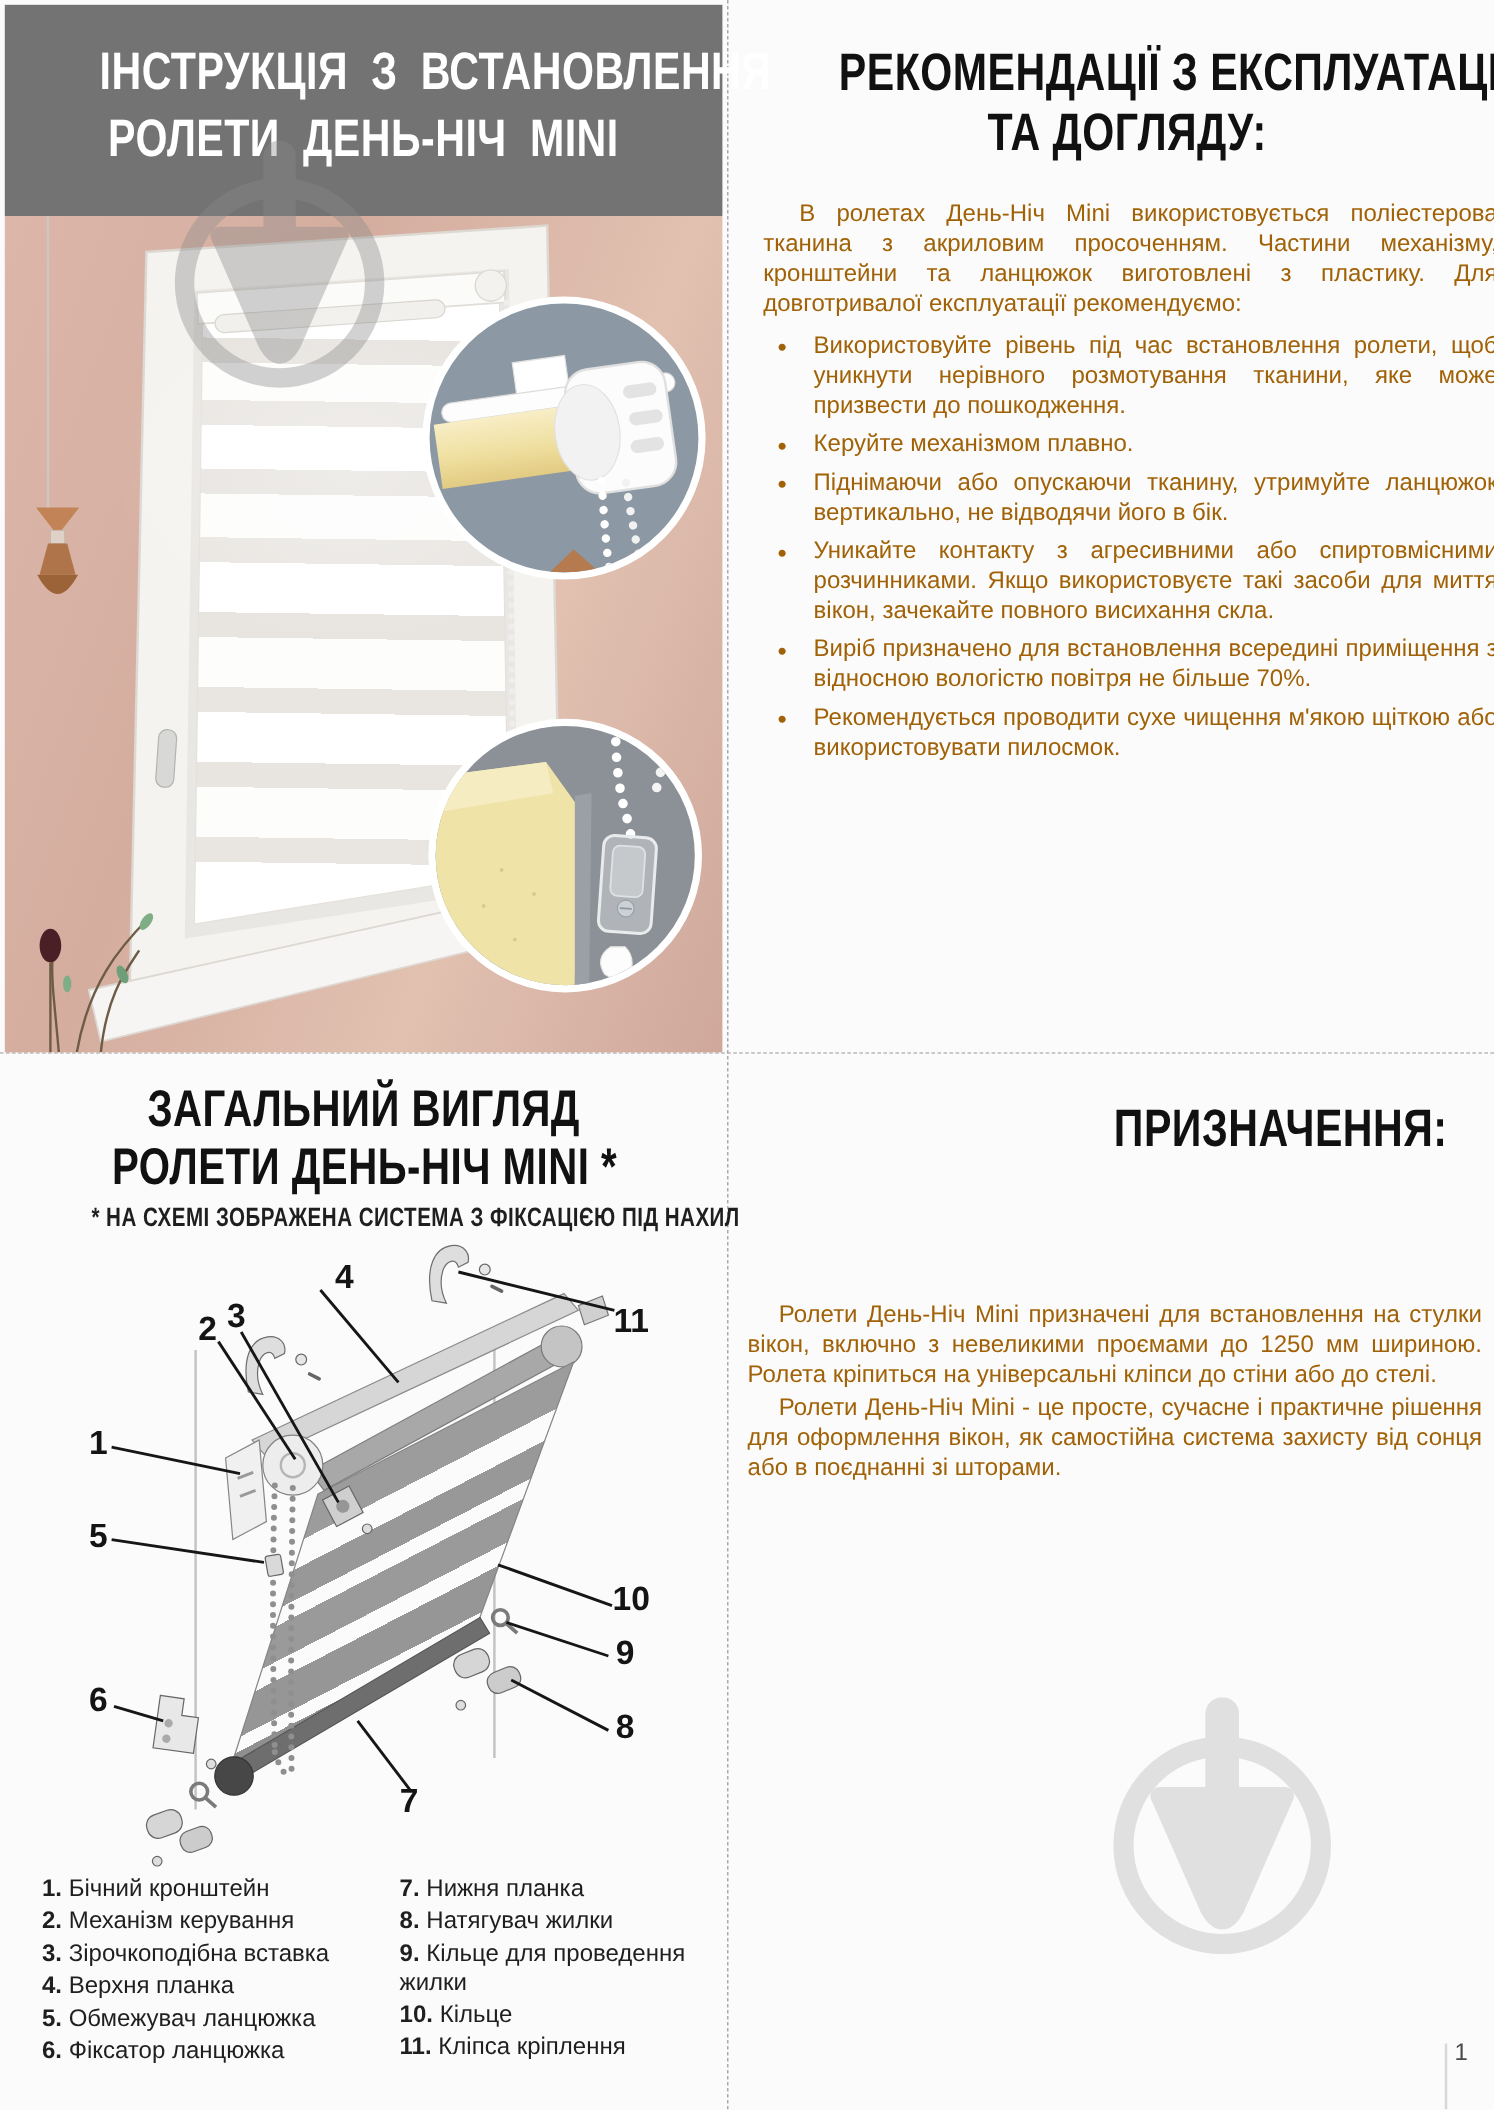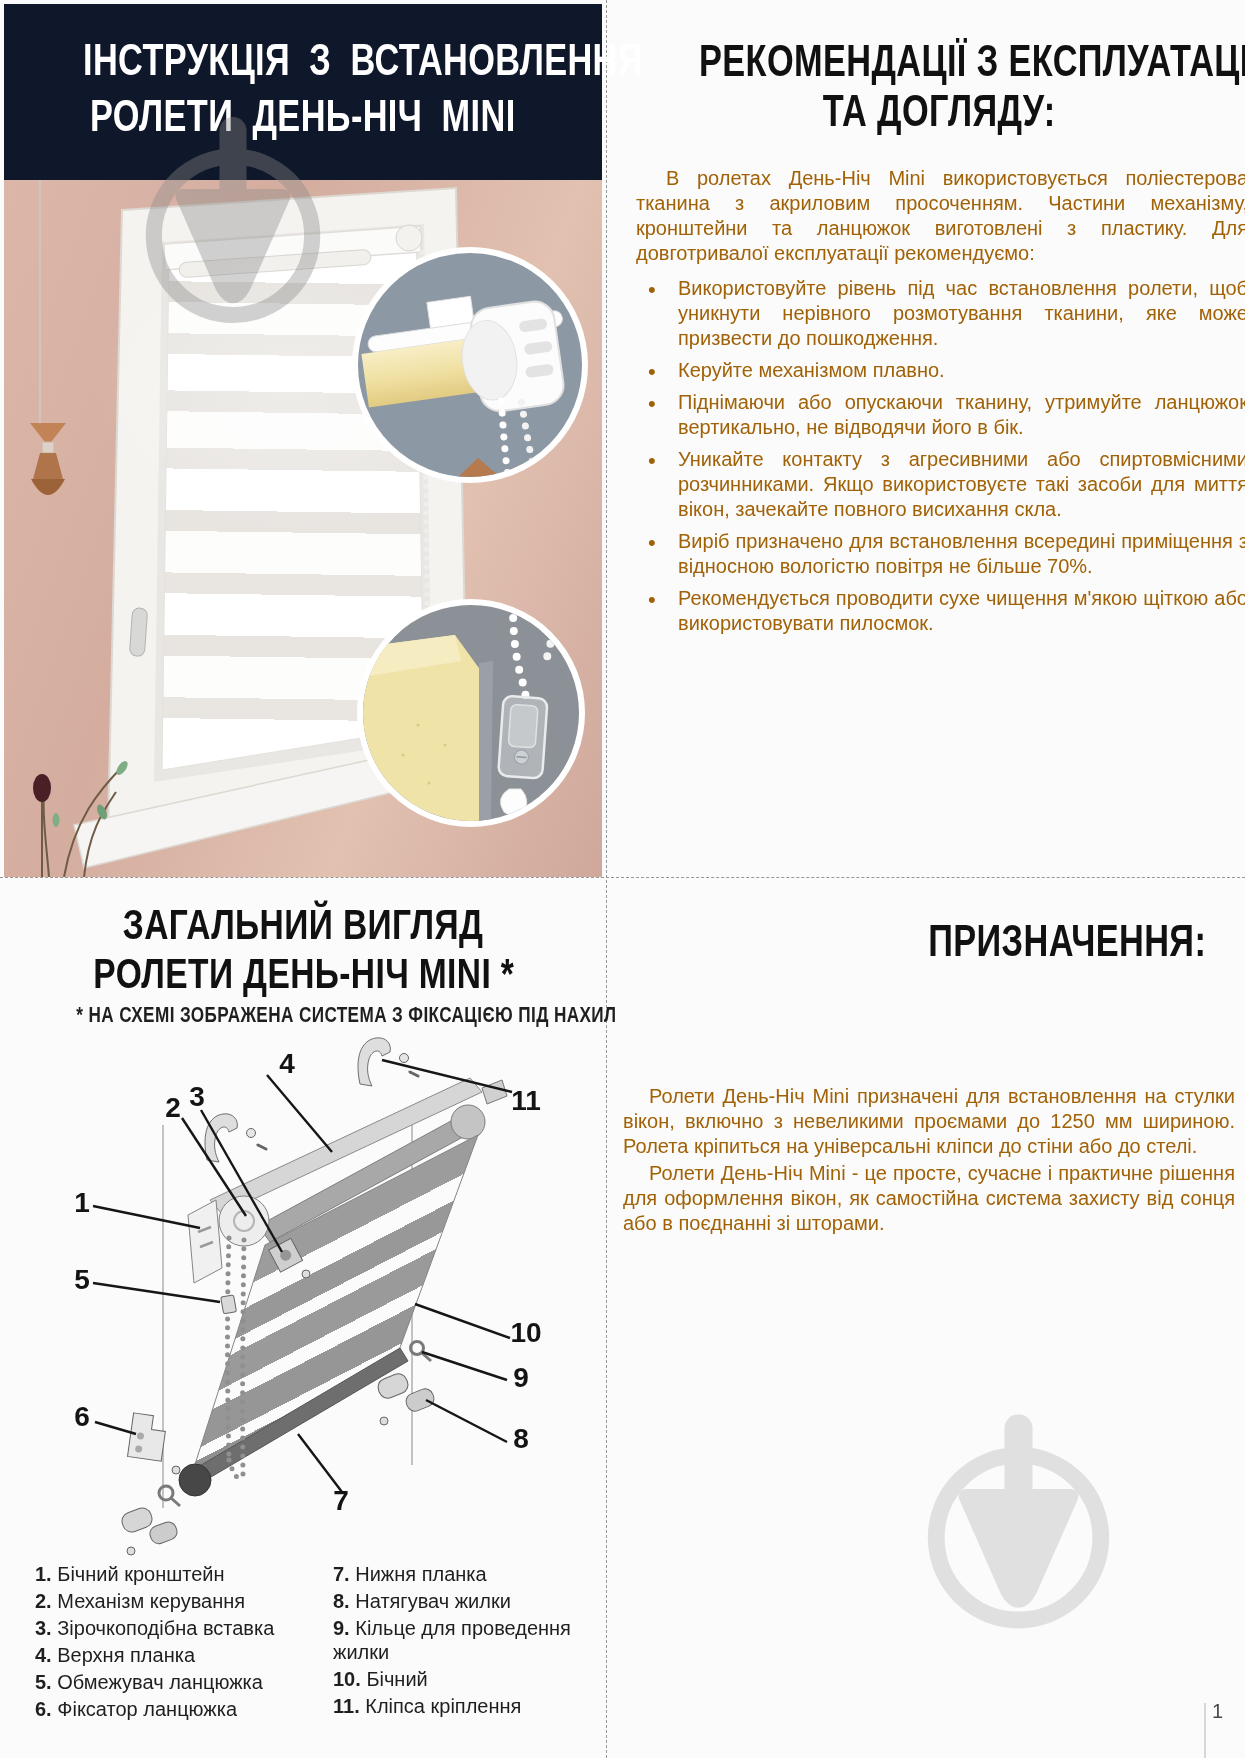--- a/index.html
+++ b/index.html
@@ -6,21 +6,21 @@
   body{width:1245px;height:1758px;position:relative;background:#fbfbfb;
        font-family:"Liberation Sans",sans-serif;color:#1f1f1f;overflow:hidden;}
   .abs{position:absolute;}
   
   .div-v{left:606px;top:0;height:1758px;width:0;border-left:1px dashed #979797;}
   .div-h{top:877px;left:0;width:1245px;height:0;border-top:1px dashed #979797;}
   
   .cond{display:inline-block;transform:scaleX(.78);transform-origin:50% 50%;
         white-space:nowrap;font-weight:700;letter-spacing:.5px;}
   
-  .gray-header{left:4px;top:4px;width:598px;height:176px;background:#0f172a;
+  .gray-header{left:4px;top:4px;width:598px;height:176px;background:#737373;
                text-align:center;color:#fff;}
   .gray-header .ln{font-size:44px;line-height:56px;word-spacing:12px;}
   .gray-header .pad{padding-top:28px;}
   .photo{left:4px;top:180px;width:598px;height:697px;overflow:hidden;
          background:linear-gradient(110deg,#dcb7a9 0%,#d4ad9f 35%,#e2c1b1 68%,#cfa89b 100%);}
   .photo .glow{left:0;top:0;width:598px;height:697px;
          background:radial-gradient(closest-side at 48% 30%,rgba(255,255,255,.30),rgba(255,255,255,0) 70%);}
   .inset{border-radius:50%;border:6px solid #ffffff;box-sizing:border-box;overflow:hidden;}
   .inset1{left:348px;top:67px;width:236px;height:236px;background:#8c98a3;}
   .inset2{left:353px;top:419px;width:228px;height:228px;background:#8b9197;}
@@ -352,21 +352,21 @@
     <div class="li"><b>2.</b> <span>Механізм керування</span></div>
     <div class="li"><b>3.</b> <span>Зірочкоподібна вставка</span></div>
     <div class="li"><b>4.</b> <span>Верхня планка</span></div>
     <div class="li"><b>5.</b> <span>Обмежувач ланцюжка</span></div>
     <div class="li"><b>6.</b> <span>Фіксатор ланцюжка</span></div>
   </div>
   <div class="abs legend leg-r">
     <div class="li"><b>7.</b> <span>Нижня планка</span></div>
     <div class="li"><b>8.</b> <span>Натягувач жилки</span></div>
     <div class="li"><b>9.</b> <span>Кільце для проведення жилки</span></div>
-    <div class="li"><b>10.</b> <span>Бічний</span></div>
+    <div class="li"><b>10.</b> <span>Кільце</span></div>
     <div class="li"><b>11.</b> <span>Кліпса кріплення</span></div>
   </div>
 </div>
 
 <div class="abs q-br">
   <div class="br-title">
     <span class="cond ln">ПРИЗНАЧЕННЯ:</span>
   </div>
   <div class="purpose-wrap">
     <p class="bodytxt purpose-p">Ролети День-Ніч Mini призначені для встановлення на стулки вікон, включно з невеликими проємами до 1250 мм шириною. Ролета кріпиться на універсальні кліпси до стіни або до стелі.</p>

